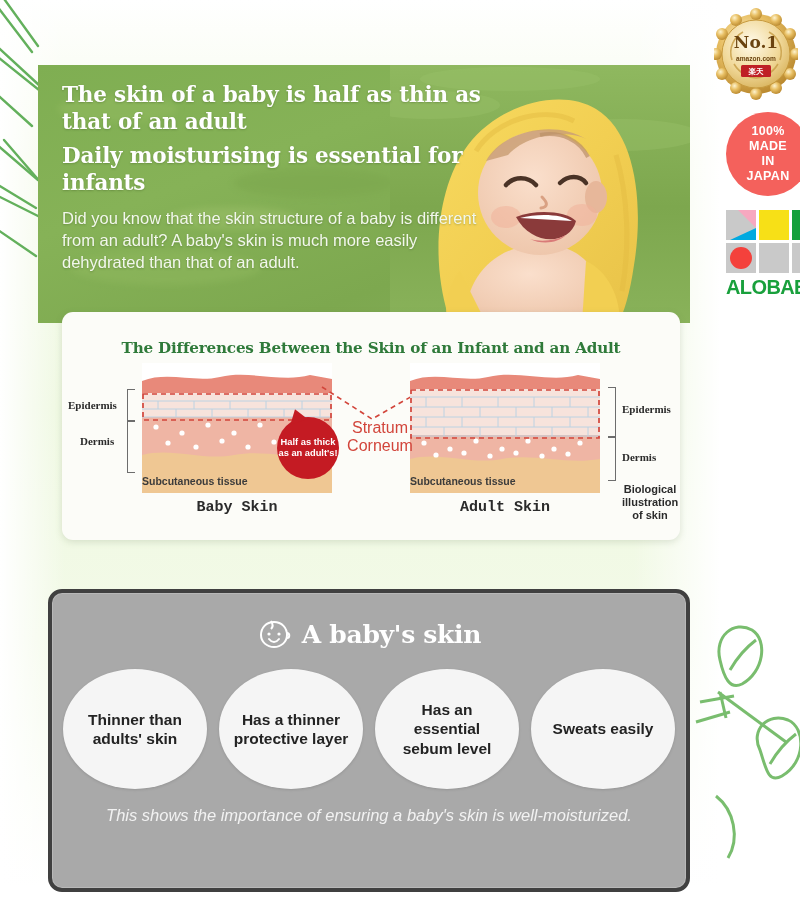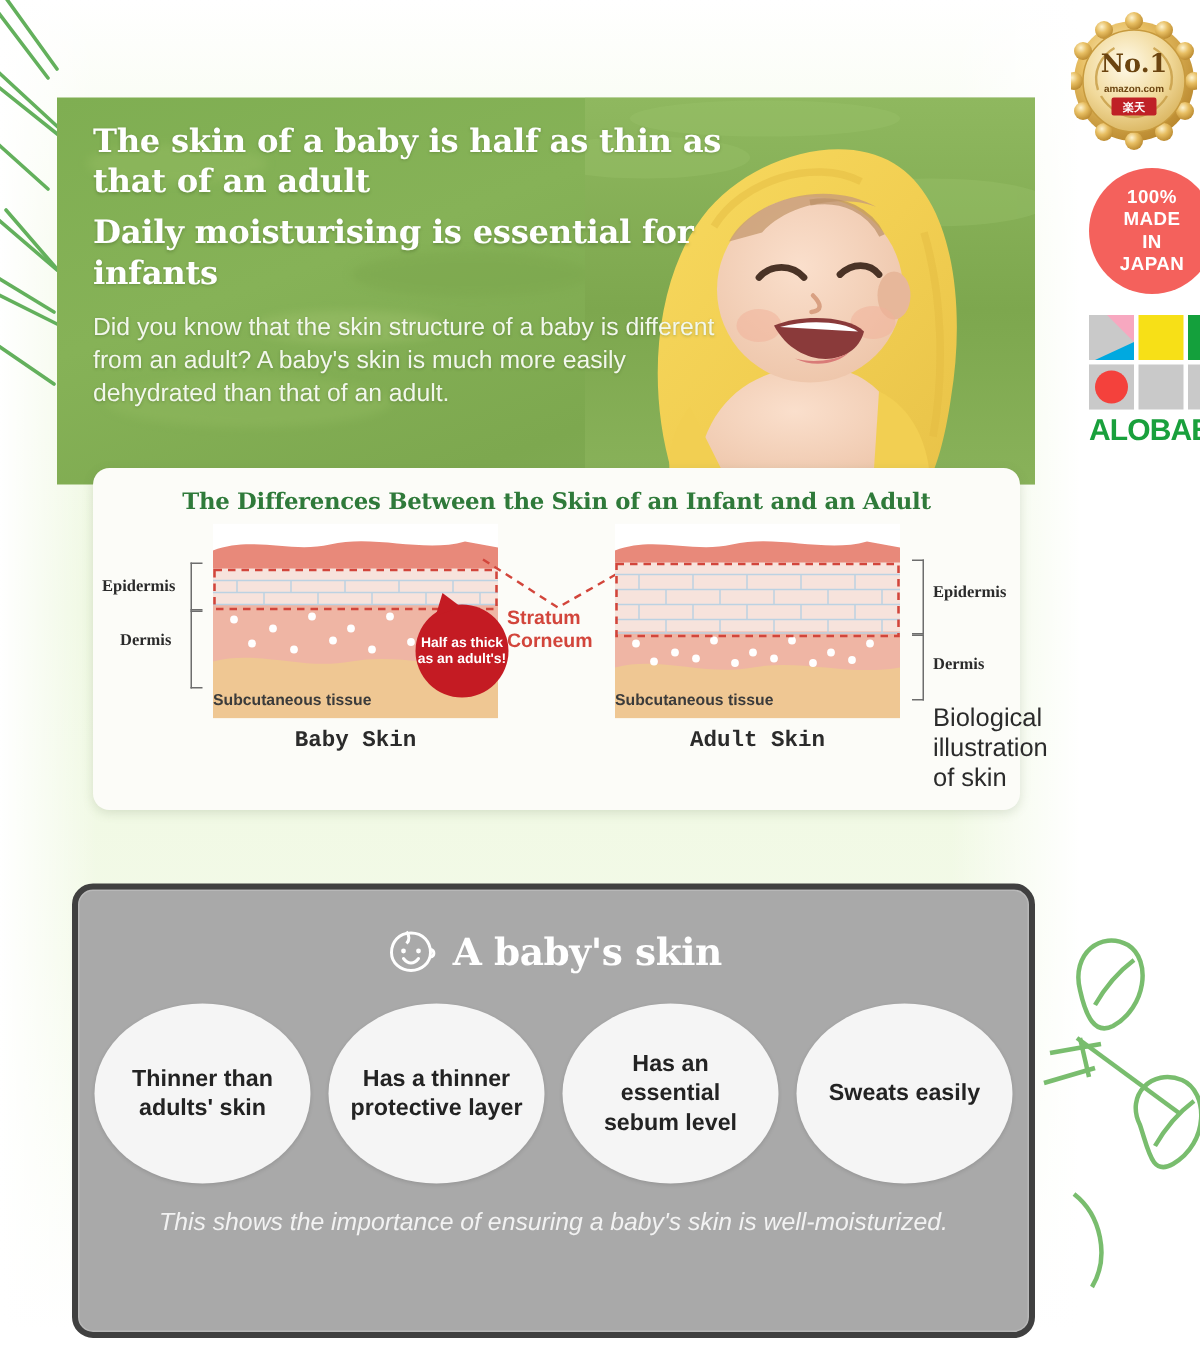--- a/index.html
+++ b/index.html
@@ -55,21 +55,21 @@
   
   .diagram-card{
     position:absolute;left:62px;top:312px;width:618px;height:228px;
     background:#fcfcf8;border-radius:11px;
     box-shadow:0 2px 7px rgba(90,110,70,.18);
     z-index:6;
   }
   .diagram-title{
     text-align:center;font-family:"DejaVu Serif","Liberation Serif",serif;
     font-weight:700;font-size:15.2px;color:#2f7a3a;letter-spacing:-.2px;
-    margin-top:13px;
+    margin-top:27px;
   }
   .diagram-body{position:relative;width:100%;height:180px;}
 
   .sideLabel{
     position:absolute;font-weight:700;font-size:11px;color:#2b2b2b;
     font-family:Liberation Serif, serif;
   }
   .bracket{position:absolute;border:1.6px solid #6d6d6d;border-right:none;width:7px;}
   .bracket.right{border:1.6px solid #6d6d6d;border-left:none;}
 
@@ -87,25 +87,25 @@
     background:#c41b23;color:#ffffff;display:flex;align-items:center;
     justify-content:center;text-align:center;font-weight:700;font-size:9.3px;
     line-height:1.18;z-index:9;
   }
   .redcircle:before{
     content:"";position:absolute;top:-8px;left:11px;
     border-left:9px solid transparent;border-right:9px solid transparent;
     border-bottom:13px solid #c41b23;transform:rotate(-18deg);
   }
   .sc-label{
-    position:absolute;font-weight:700;font-size:13px;color:#d2453b;
-    line-height:1.12;z-index:8;
+    position:absolute;font-weight:400;font-size:16px;color:#d2453b;
+    text-align:center;line-height:1.12;z-index:8;
   }
   .biolabel{
-    position:absolute;font-weight:400;font-size:17px;color:#2b2b2b;line-height:1.18;
+    position:absolute;font-weight:700;font-size:11px;color:#2b2b2b;line-height:1.18;text-align:center;
   }
 
   
   .gray-panel{
     position:absolute;left:48px;top:565px;width:634px;height:295px;
     background:#a9a9a9;border-radius:14px;z-index:6;
     border:4px solid #404040;
     box-shadow:inset 0 0 0 1px rgba(255,255,255,.18);
     margin-top:24px;
   }

